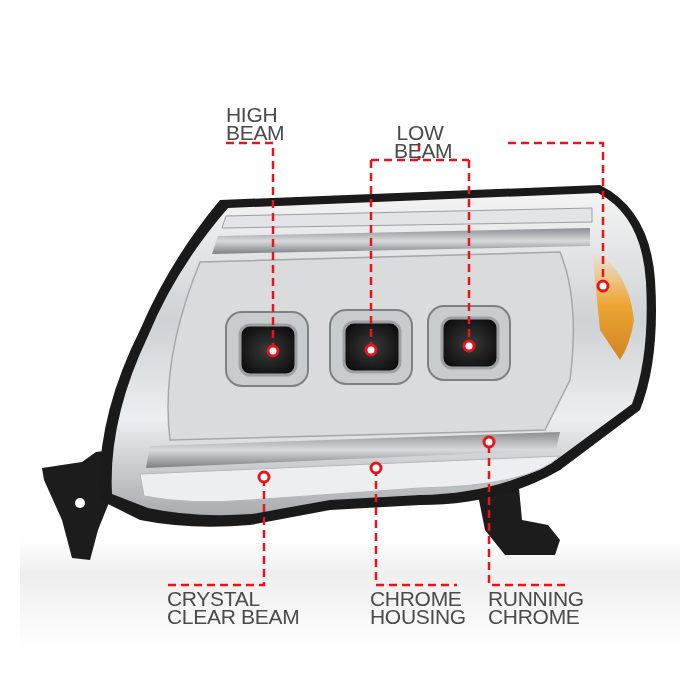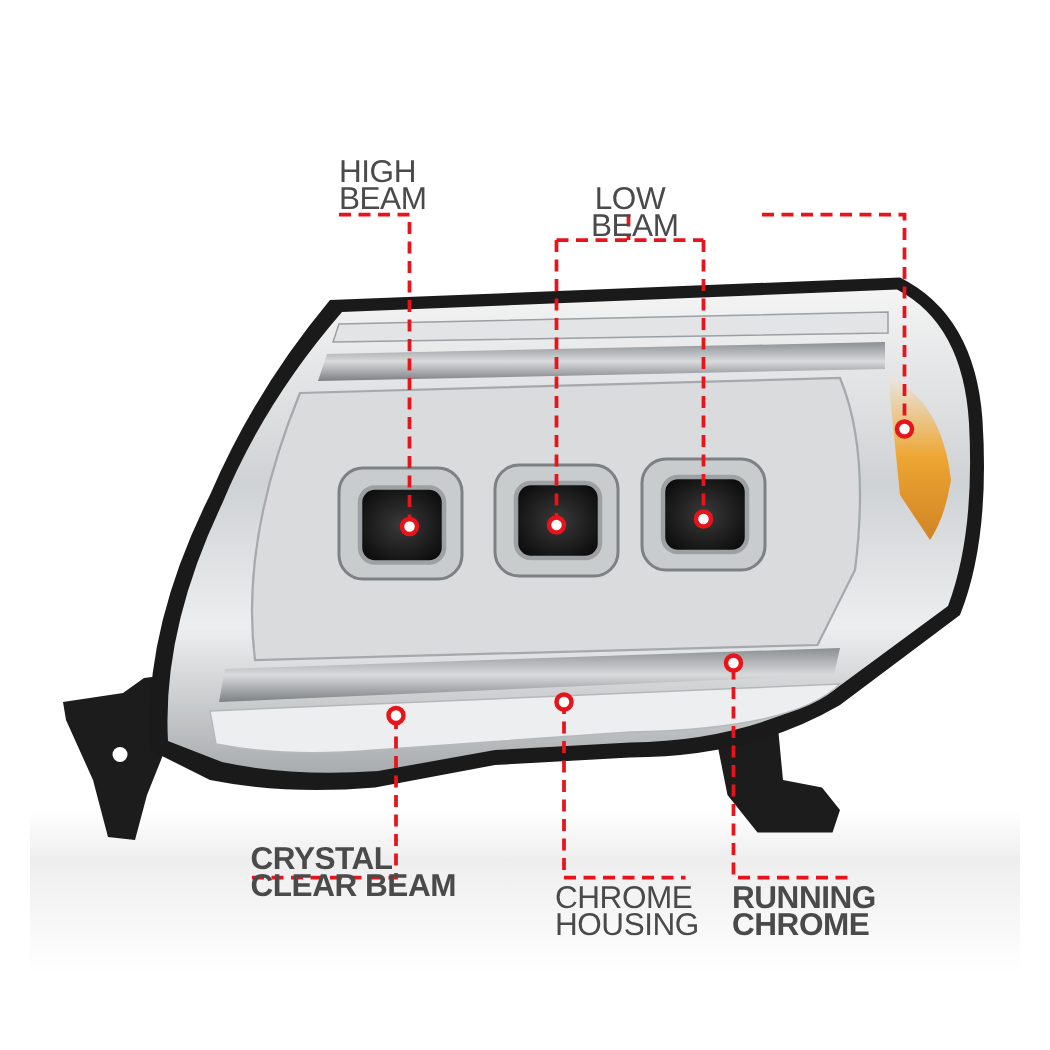--- a/index.html
+++ b/index.html
@@ -110,28 +110,28 @@
     <span>HIGH</span>
     <span>BEAM</span>
   </div>
 
   <div class="label" style="left:394px;top:106px;text-align:center;width:52px;margin-top:18px;">
     <span>LOW</span>
     <span>BEAM</span>
   </div>
 
 
-  <div class="label" style="left:167px;top:564px;font-weight:bold;">
+  <div class="label" style="left:167px;top:590px;">
     <span>CRYSTAL</span>
     <span>CLEAR BEAM</span>
   </div>
 
   <div class="label right" style="left:370px;top:590px;width:88px;">
     <span>CHROME</span>
     <span>HOUSING</span>
   </div>
 
-  <div class="label right" style="left:488px;top:590px;width:82px;font-weight:bold;">
+  <div class="label right" style="left:488px;top:590px;width:82px;">
     <span>RUNNING</span>
     <span>CHROME</span>
   </div>
 
 </div>
 
 </body></html>

